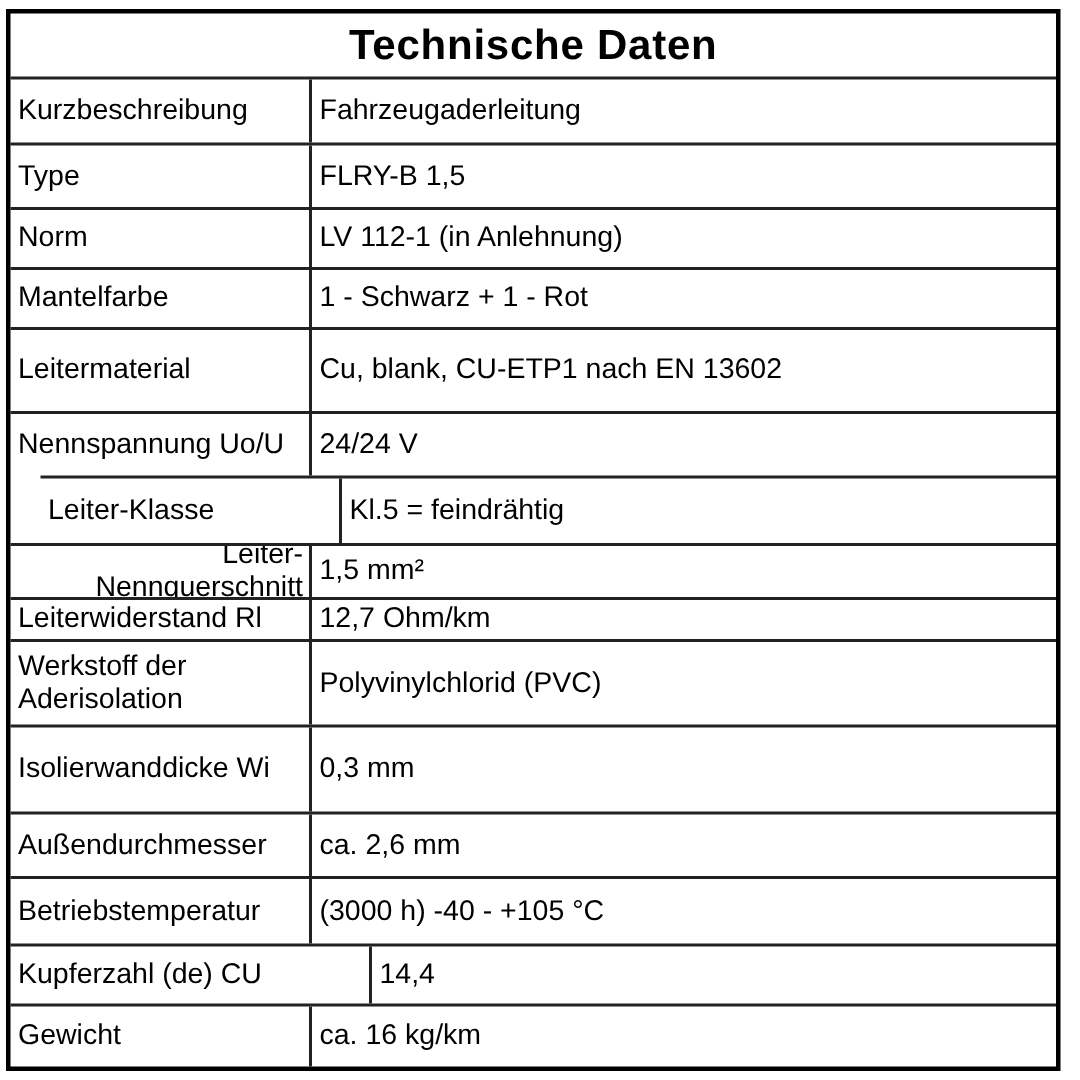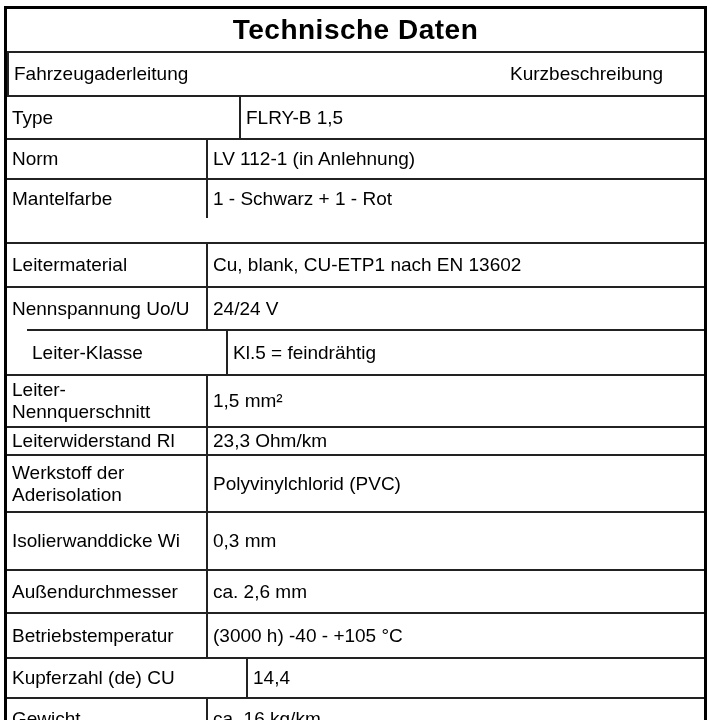--- a/index.html
+++ b/index.html
@@ -53,46 +53,46 @@
   .cell.label {
     width: 199px;
     flex: 0 0 199px;
   }
   .cell.value {
     flex: 1;
     border-left: 2px solid #222222;
   }
   
   .r0  { height: 44px; }
-  .r1  { height: 43px; gap: 33px; }
+  .r1  { height: 43px; }
   .r2  { height: 40px; }
   .r3  { height: 40px; }
-  .r4  { height: 44px; margin-top: 24px; }
+  .r4  { height: 56px; }
   .r5  { height: 43px; }
   .r6  { height: 45px; margin-left: 20px; }
-  .r7  { height: 52px; }
+  .r7  { height: 36px; text-align: right; }
   .r8  { height: 28px; }
   .r9  { height: 57px; }
   .r10 { height: 58px; justify-content: flex-end; }
   .r11 { height: 43px; }
   .r12 { height: 45px; }
   .r13 { height: 40px; gap: 40px; }
   .r14 { height: 42px; }
 </style>
 </head>
 <body>
 
 <div class="page">
   <div class="spec-table">
 
     <div class="table-header">Technische Daten</div>
 
     <div class="row r0">
+      <div class="cell label">Kurzbeschreibung</div>
       <div class="cell value">Fahrzeugaderleitung</div>
-      <div class="cell label">Kurzbeschreibung</div>
     </div>
     <div class="row r1">
       <div class="cell label">Type</div>
       <div class="cell value">FLRY-B 1,5</div>
     </div>
     <div class="row r2">
       <div class="cell label">Norm</div>
       <div class="cell value">LV 112-1 (in Anlehnung)</div>
     </div>
     <div class="row r3">
@@ -110,21 +110,21 @@
     <div class="row r6">
       <div class="cell label">Leiter-Klasse</div>
       <div class="cell value">Kl.5 = feindrähtig</div>
     </div>
     <div class="row r7">
       <div class="cell label">Leiter-Nennquerschnitt</div>
       <div class="cell value">1,5 mm²</div>
     </div>
     <div class="row r8">
       <div class="cell label">Leiterwiderstand Rl</div>
-      <div class="cell value">23,3 Ohm/km</div>
+      <div class="cell value">12,7 Ohm/km</div>
     </div>
     <div class="row r9">
       <div class="cell label">Werkstoff der Aderisolation</div>
       <div class="cell value">Polyvinylchlorid (PVC)</div>
     </div>
     <div class="row r10">
       <div class="cell label">Isolierwanddicke Wi</div>
       <div class="cell value">0,3 mm</div>
     </div>
     <div class="row r11">

